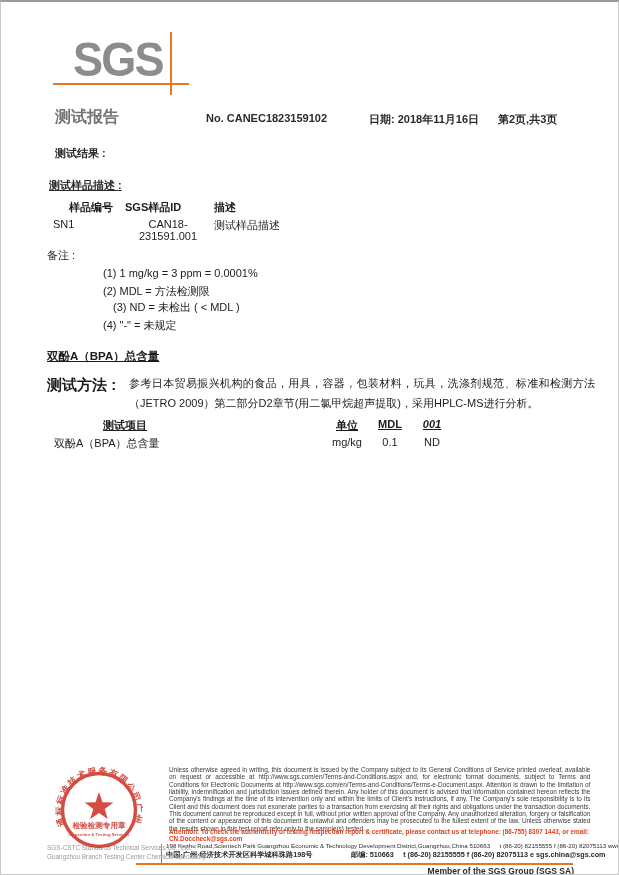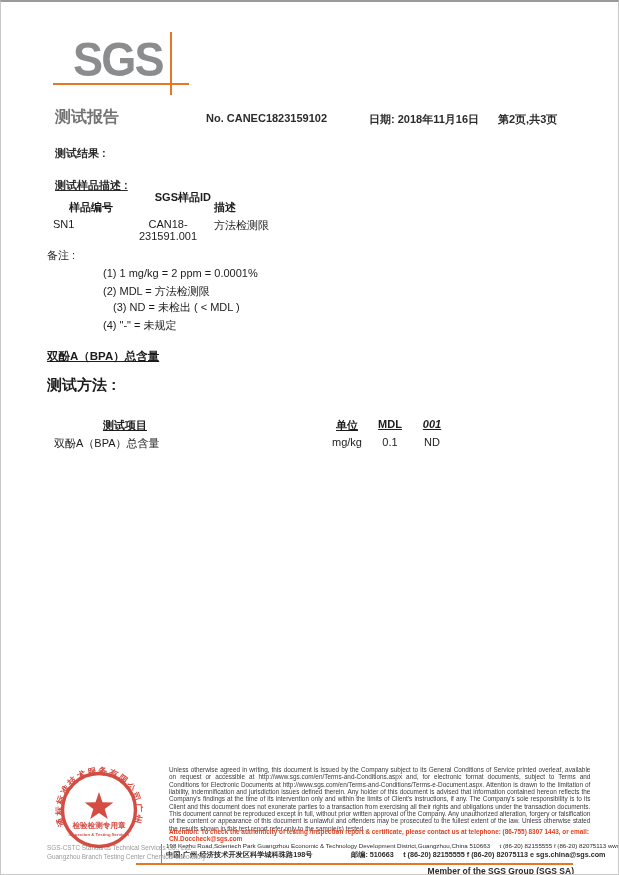--- a/index.html
+++ b/index.html
@@ -17,24 +17,24 @@
   }
   .logo-hline { position:absolute; left:52px; top:81px; width:136px; height:2px; background:#e87722; }
   .logo-vline { position:absolute; left:169px; top:30px; width:2px; height:63px; background:#e87722; }
   
   .title      { position:absolute; left:54px;  top:105px; font-size:16px; font-weight:bold; color:#737373; }
   .report-no  { position:absolute; left:205px; top:110px; font-size:11px; font-weight:700; color:#2b2b2b; }
   .date       { position:absolute; left:368px; top:110px; font-size:11px; font-weight:600; color:#2b2b2b; }
   .pageinfo   { position:absolute; left:497px; top:110px; font-size:11px; font-weight:600; color:#2b2b2b; }
   .lbl        { font-size:11px; font-weight:600; color:#2b2b2b; }
   .results-label { position:absolute; left:54px; top:144px; }
-  .sample-heading{ position:absolute; left:54px; top:176px; text-decoration:underline; }
+  .sample-heading{ position:absolute; left:48px; top:176px; text-decoration:underline; }
   
   .st-h1 { position:absolute; left:54px;  top:198px; width:72px; text-align:center; font-weight:700; font-size:11px; }
-  .st-h2 { position:absolute; left:124px; top:188px; width:86px; text-align:right; font-weight:700; font-size:11px; }
+  .st-h2 { position:absolute; left:124px; top:198px; width:86px; text-align:left; font-weight:700; font-size:11px; }
   .st-h3 { position:absolute; left:213px; top:198px; font-weight:700; font-size:11px; }
   .st-c1 { position:absolute; left:52px;  top:216px; width:72px; text-align:left; font-size:11px; }
   .st-c2 { position:absolute; left:124px; top:216px; width:86px; text-align:center; font-size:11px; }
   .st-c3 { position:absolute; left:213px; top:216px; font-size:11px; }
   
   .notes-label { position:absolute; left:46px; top:246px; font-size:11px; font-weight:400; }
   .note { position:absolute; left:102px; font-size:11px; color:#1c1c1c; }
   .note-0 { top:265px; } .note-1 { top:282px; } .note-2 { top:298px;margin-left:10px; } .note-3 { top:316px; }
   
   .bpa-heading { position:absolute; left:46px; top:347px; font-size:11.5px; font-weight:bold; text-decoration:underline; }
@@ -79,30 +79,31 @@
   <div class="pageinfo">第2页,共3页</div>
 
   <div class="lbl results-label">测试结果 :</div>
   <div class="lbl sample-heading">测试样品描述 :</div>
 
   <div class="st-h1">样品编号</div>
   <div class="st-h2">SGS样品ID</div>
   <div class="st-h3">描述</div>
   <div class="st-c1">SN1</div>
   <div class="st-c2">CAN18-231591.001</div>
-  <div class="st-c3">方法检测限</div>
+  <div class="st-c3">测试样品描述</div>
 
   <div class="notes-label">备注 :</div>
-  <div class="note note-0">(1) 1 mg/kg = 2 ppm = 0.0001%</div>
+  <div class="note note-0">(1) 1 mg/kg = 3 ppm = 0.0001%</div>
   <div class="note note-1">(2) MDL = 方法检测限</div>
   <div class="note note-2">(3) ND = 未检出 ( &lt; MDL )</div>
   <div class="note note-3">(4) "-" = 未规定</div>
 
   <div class="bpa-heading">双酚A（BPA）总含量</div>
   <div class="method-label">测试方法 :</div>
+  <div class="method-text">参考日本贸易振兴机构的食品，用具，容器，包装材料，玩具，洗涤剂规范、标准和检测方法（JETRO 2009）第二部分D2章节(用二氯甲烷超声提取)，采用HPLC-MS进行分析。</div>
 
   <div class="rt-h rt-h1">测试项目</div>
   <div class="rt-h rt-h2">单位</div>
   <div class="rt-h rt-h3">MDL</div>
   <div class="rt-h rt-h4">001</div>
   <div class="rt-c rt-c1">双酚A（BPA）总含量</div>
   <div class="rt-c rt-c2">mg/kg</div>
   <div class="rt-c rt-c3">0.1</div>
   <div class="rt-c rt-c4">ND</div>
 

